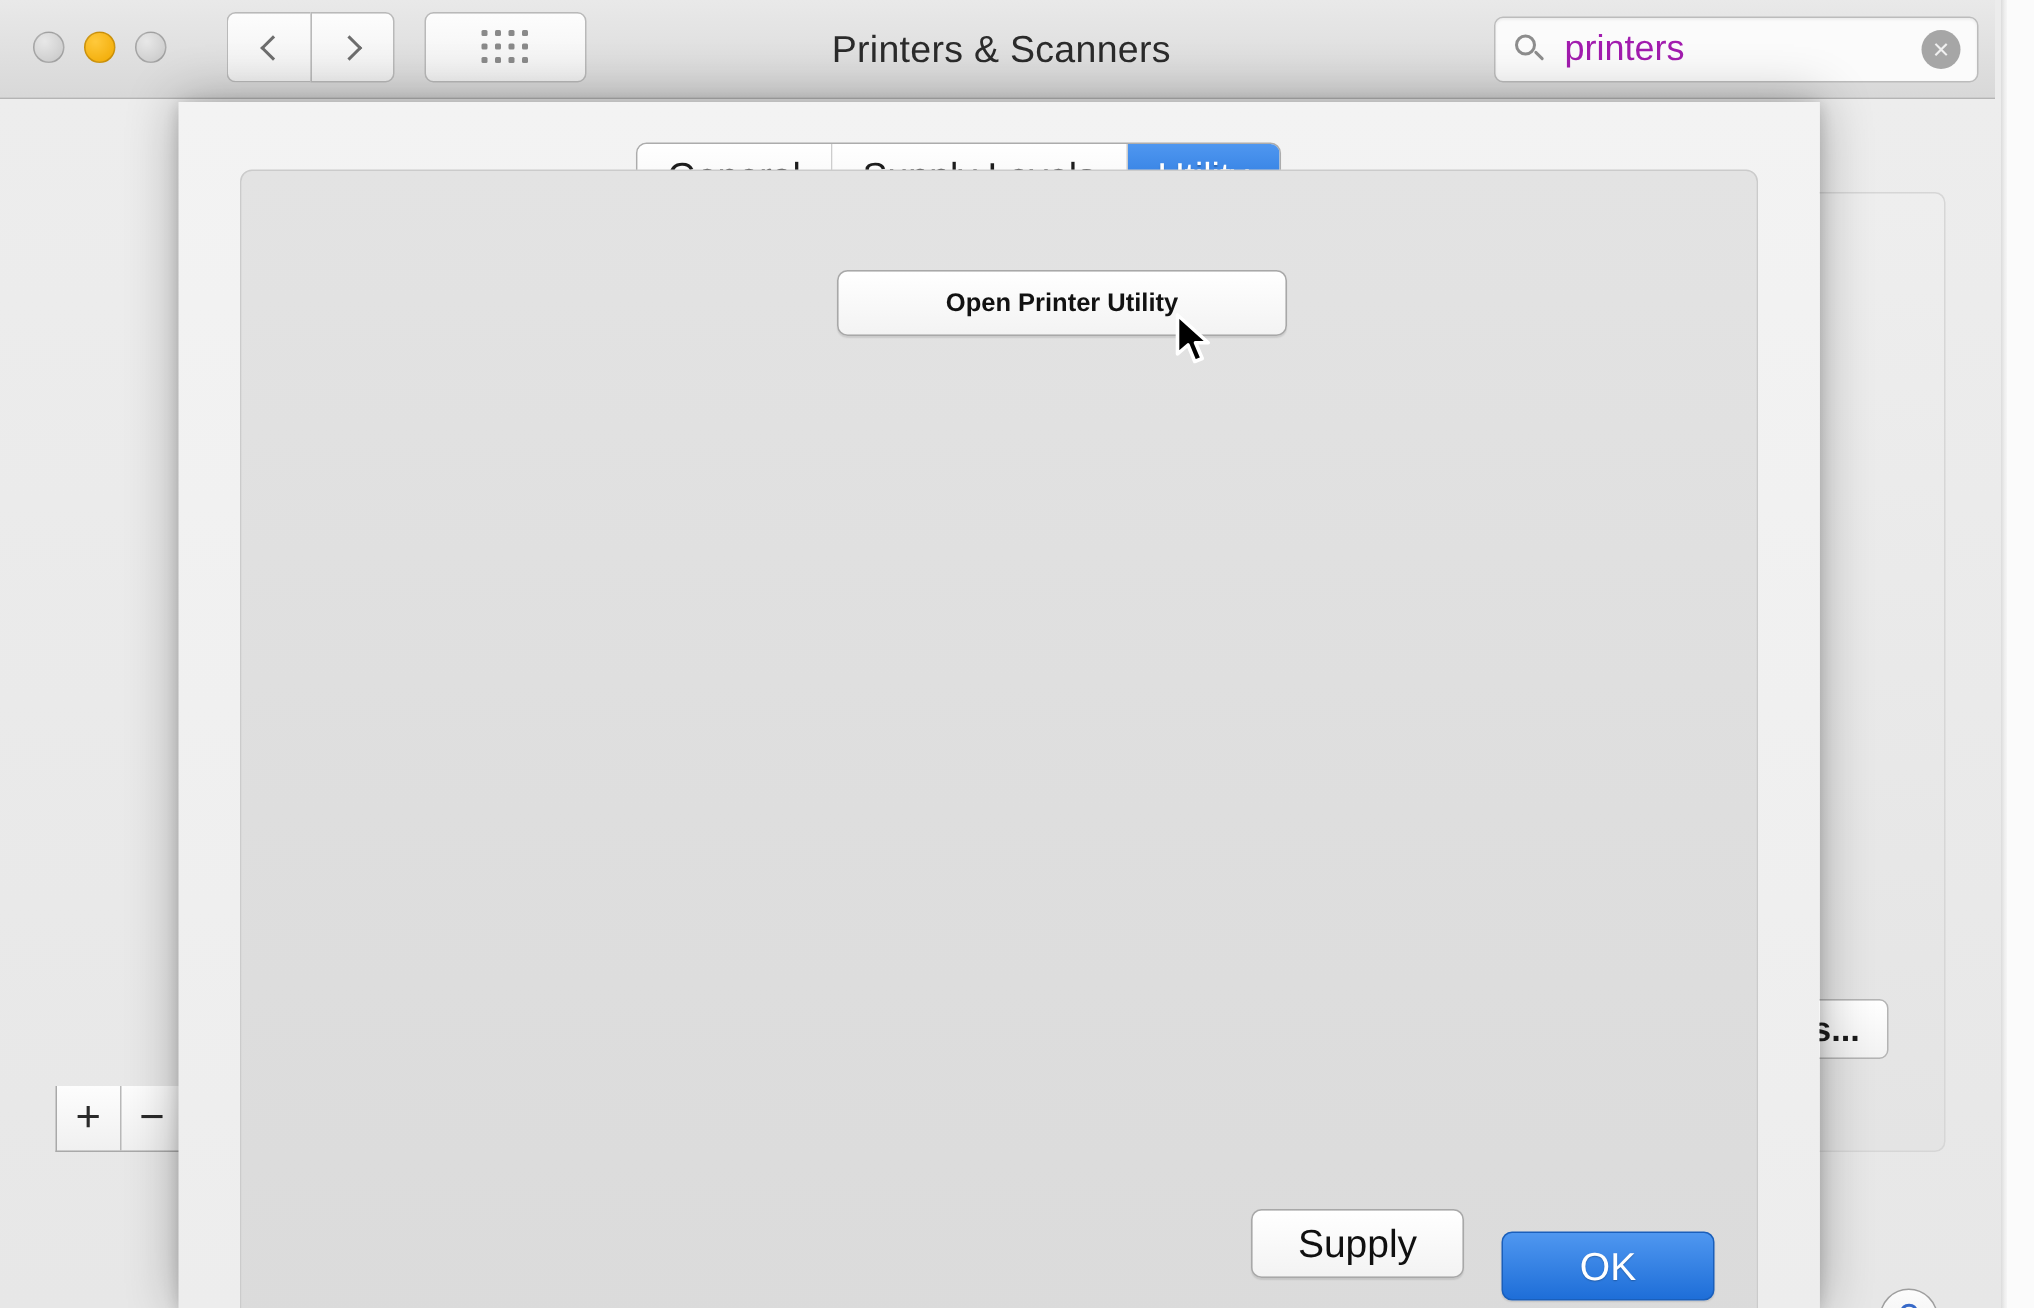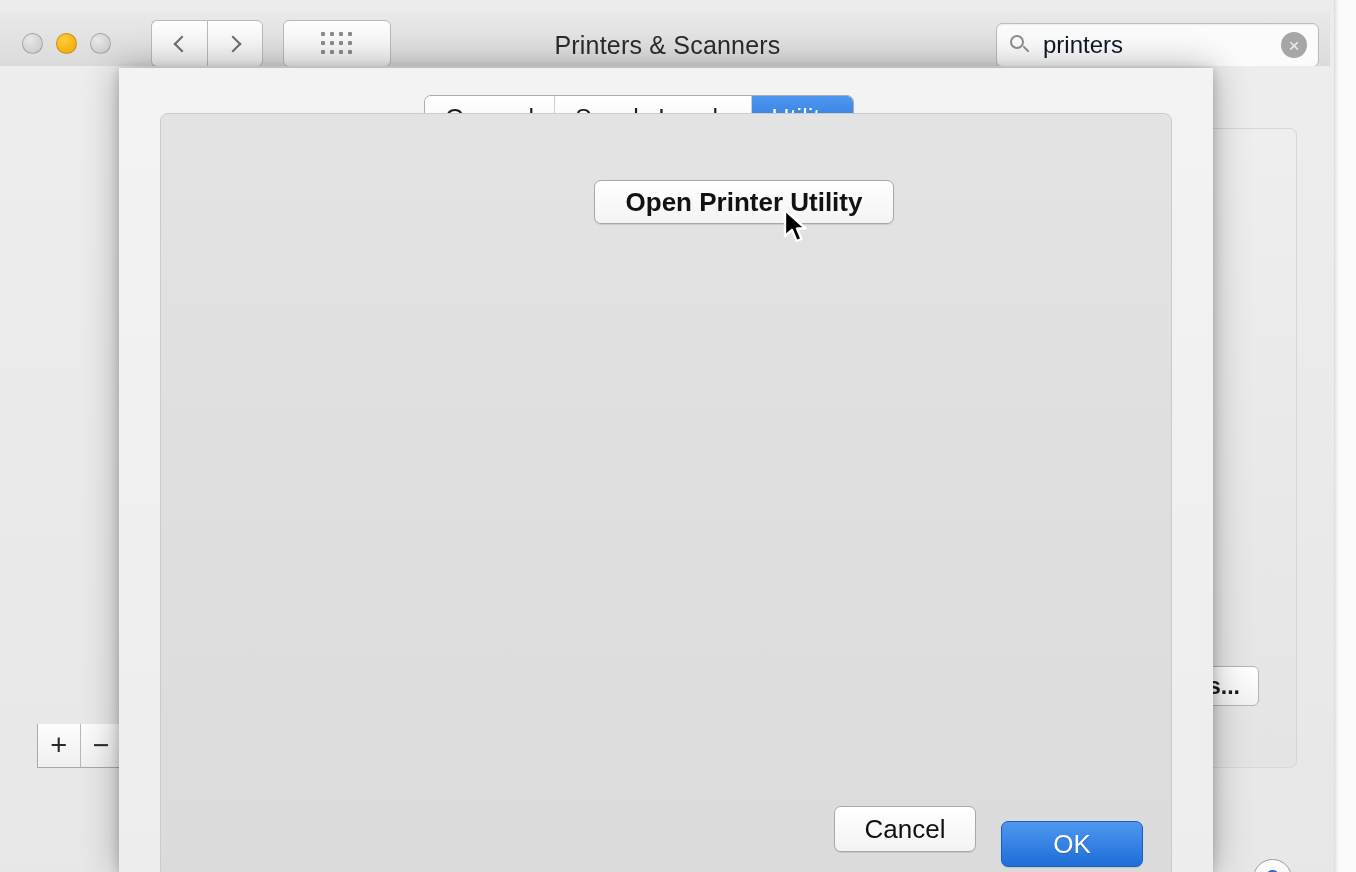--- a/index.html
+++ b/index.html
@@ -38,21 +38,21 @@
   .pref-window {
     position: absolute;
     left: 0; top: 0;
     width: 1335px; height: 872px;
     background: #ececec;
   }
 
   
   .toolbar {
     position: absolute;
-    left: 0; top: 12px;
+    left: 0; top: 0;
     width: 1330px; height: 66px;
     background: linear-gradient(180deg, #e9e9e9 0%, #d8d8d8 100%);
     border-bottom: 1px solid #b4b4b4;
   }
 
   .traffic-lights {
     position: absolute;
     left: 22px; top: 21px;
     display: flex;
     gap: 13px;
@@ -146,21 +146,21 @@
   .search-icon .handle {
     position: absolute; left: 13px; top: 14px;
     width: 8px; height: 2px;
     background: #8d8d8d;
     transform: rotate(45deg);
     border-radius: 1px;
   }
   .search-text {
     margin-left: 12px;
     font-size: 24px;
-    color: #0f172a;
+    color: #a21caf;
     flex: 1;
     white-space: nowrap;
     overflow: hidden;
   }
   .clear-icon {
     margin-right: 11px;
     width: 26px; height: 26px;
     border-radius: 50%;
     background: #a6a6a6;
     color: #f0f0f0;
@@ -333,25 +333,24 @@
   }
 
   .utility-button {
     position: absolute;
     left: 397px; top: 66px;
     width: 300px; height: 44px;
     background: linear-gradient(180deg,#ffffff 0%, #f3f3f3 100%);
     border: 1px solid #a8a8a8;
     border-radius: 7px;
     display: flex; align-items: center; justify-content: center;
-    font-size: 26px;
+    font-size: 17px;
     font-weight: bold;
     color: #121212;
     box-shadow: 0 1px 1px rgba(0,0,0,0.10);
-    margin-left: 36px;
   }
 
   .sheet-footer {
     position: absolute;
     left: 0; bottom: 0;
     width: 1012px;
     padding: 0 30px 22px 0;
     display: flex; justify-content: flex-end; align-items: center;
     gap: 25px;
   }
@@ -454,21 +453,21 @@
       <div class="tabbar">
         <div class="tab">General</div>
         <div class="tab">Supply Levels</div>
         <div class="tab active">Utility</div>
       </div>
 
       <div class="sheet-panel">
         <div class="utility-button">Open Printer Utility</div>
 
         <div class="sheet-footer">
-          <div class="footer-btn">Cancel</div>
+          <div class="footer-btn">Supply</div>
           <div class="footer-btn primary">OK</div>
         </div>
       </div>
     </div>
   </div>
 
   <div class="window-right-edge"></div>
   <div class="desktop-strip"></div>
 
   <svg class="cursor" viewBox="0 0 26 38">

